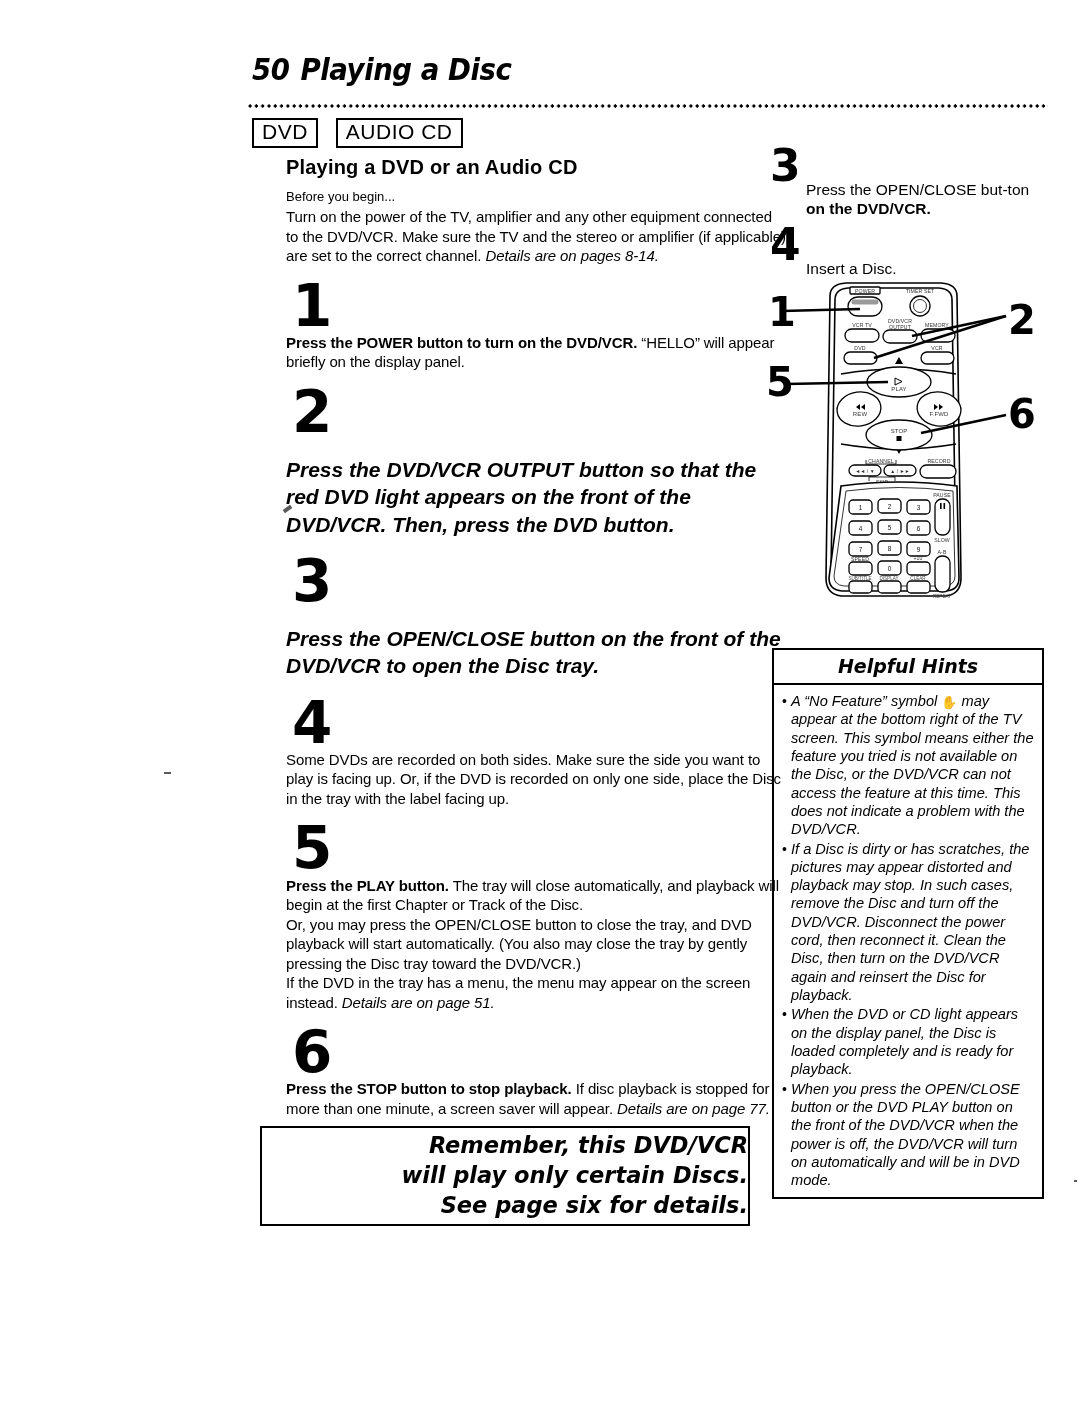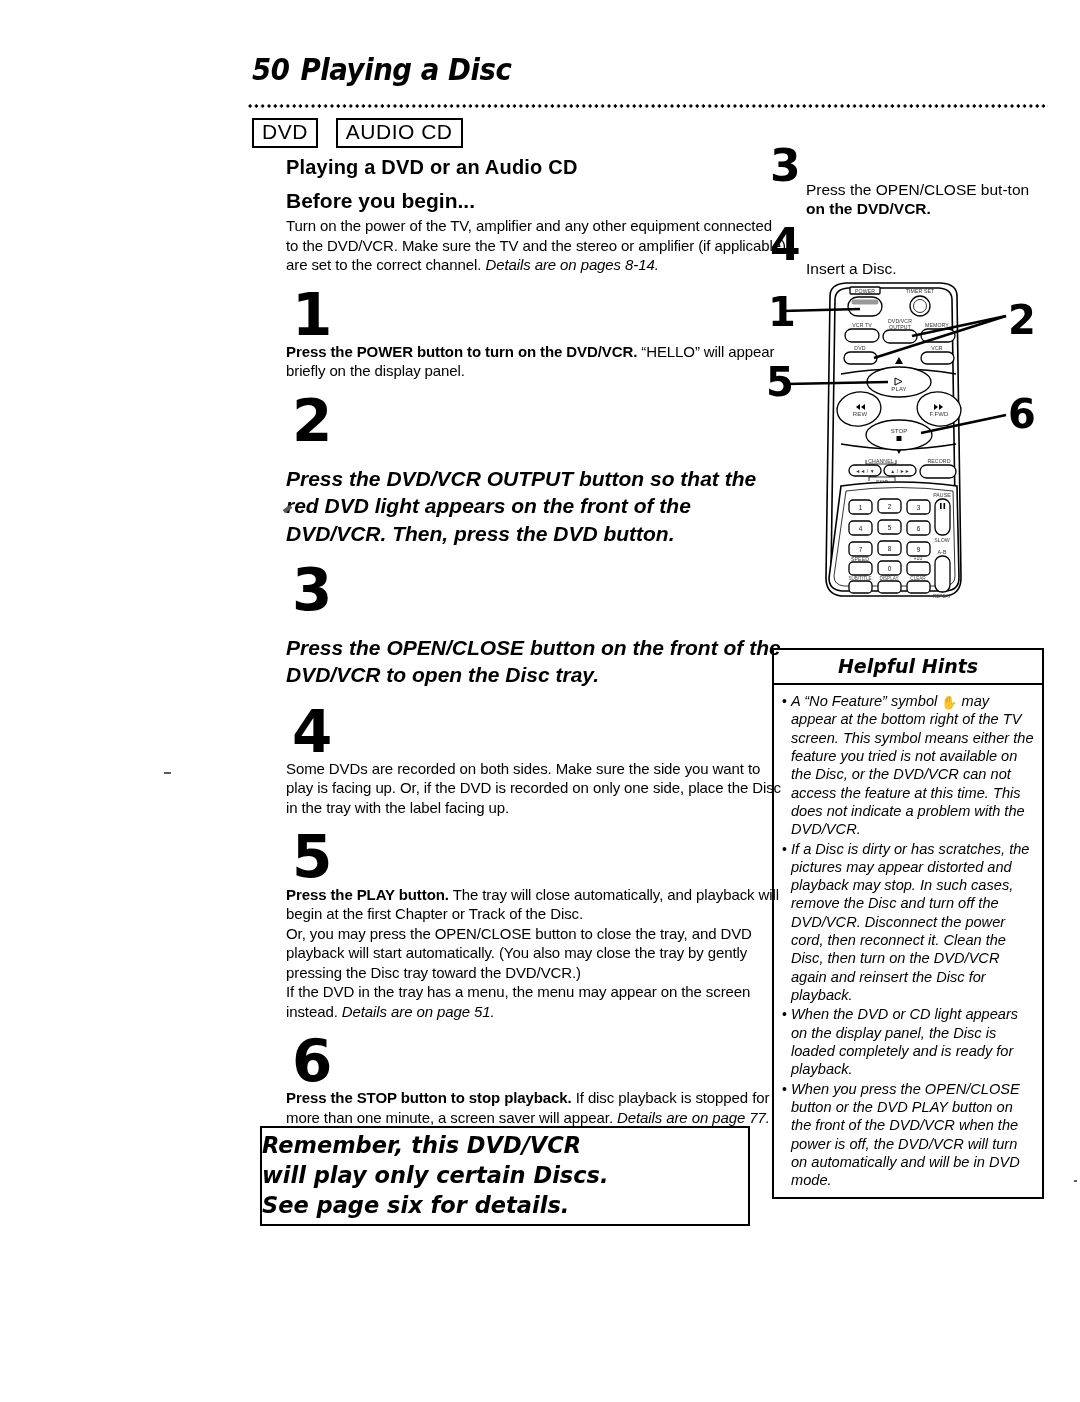--- a/index.html
+++ b/index.html
@@ -77,22 +77,22 @@
     width: 502px;
     margin-left: 32px;
   }
   .h2 {
     font-weight: bold;
     font-size: 20px;
     letter-spacing: 0.2px;
     margin: 0 0 10px 0;
   }
   .h3 {
-    font-weight: bold;
-    font-size: 21px;
+    font-weight: normal;
+    font-size: 13px;
     margin: 0 0 3px 0;
   }
   p.body {
     font-size: 15px;
     line-height: 1.30;
     margin: 0;
     letter-spacing: -0.1px;
   }
   .it { font-style: italic; }
   .bd { font-weight: bold; }
@@ -117,21 +117,21 @@
   .remember {
     position: absolute;
     left: 260px;
     top: 1126px;
     width: 490px;
     height: 100px;
     border: 2.5px solid #000;
     box-sizing: border-box;
     display: flex;
     flex-direction: column;
-    align-items: flex-start;
+    align-items: flex-end;
     justify-content: center;
   }
   .remember div {
     font-family: "DejaVu Sans", sans-serif;
     font-style: italic;
     font-weight: bold;
     font-size: 22.5px;
     line-height: 1.32;
     text-align: center;
   }

